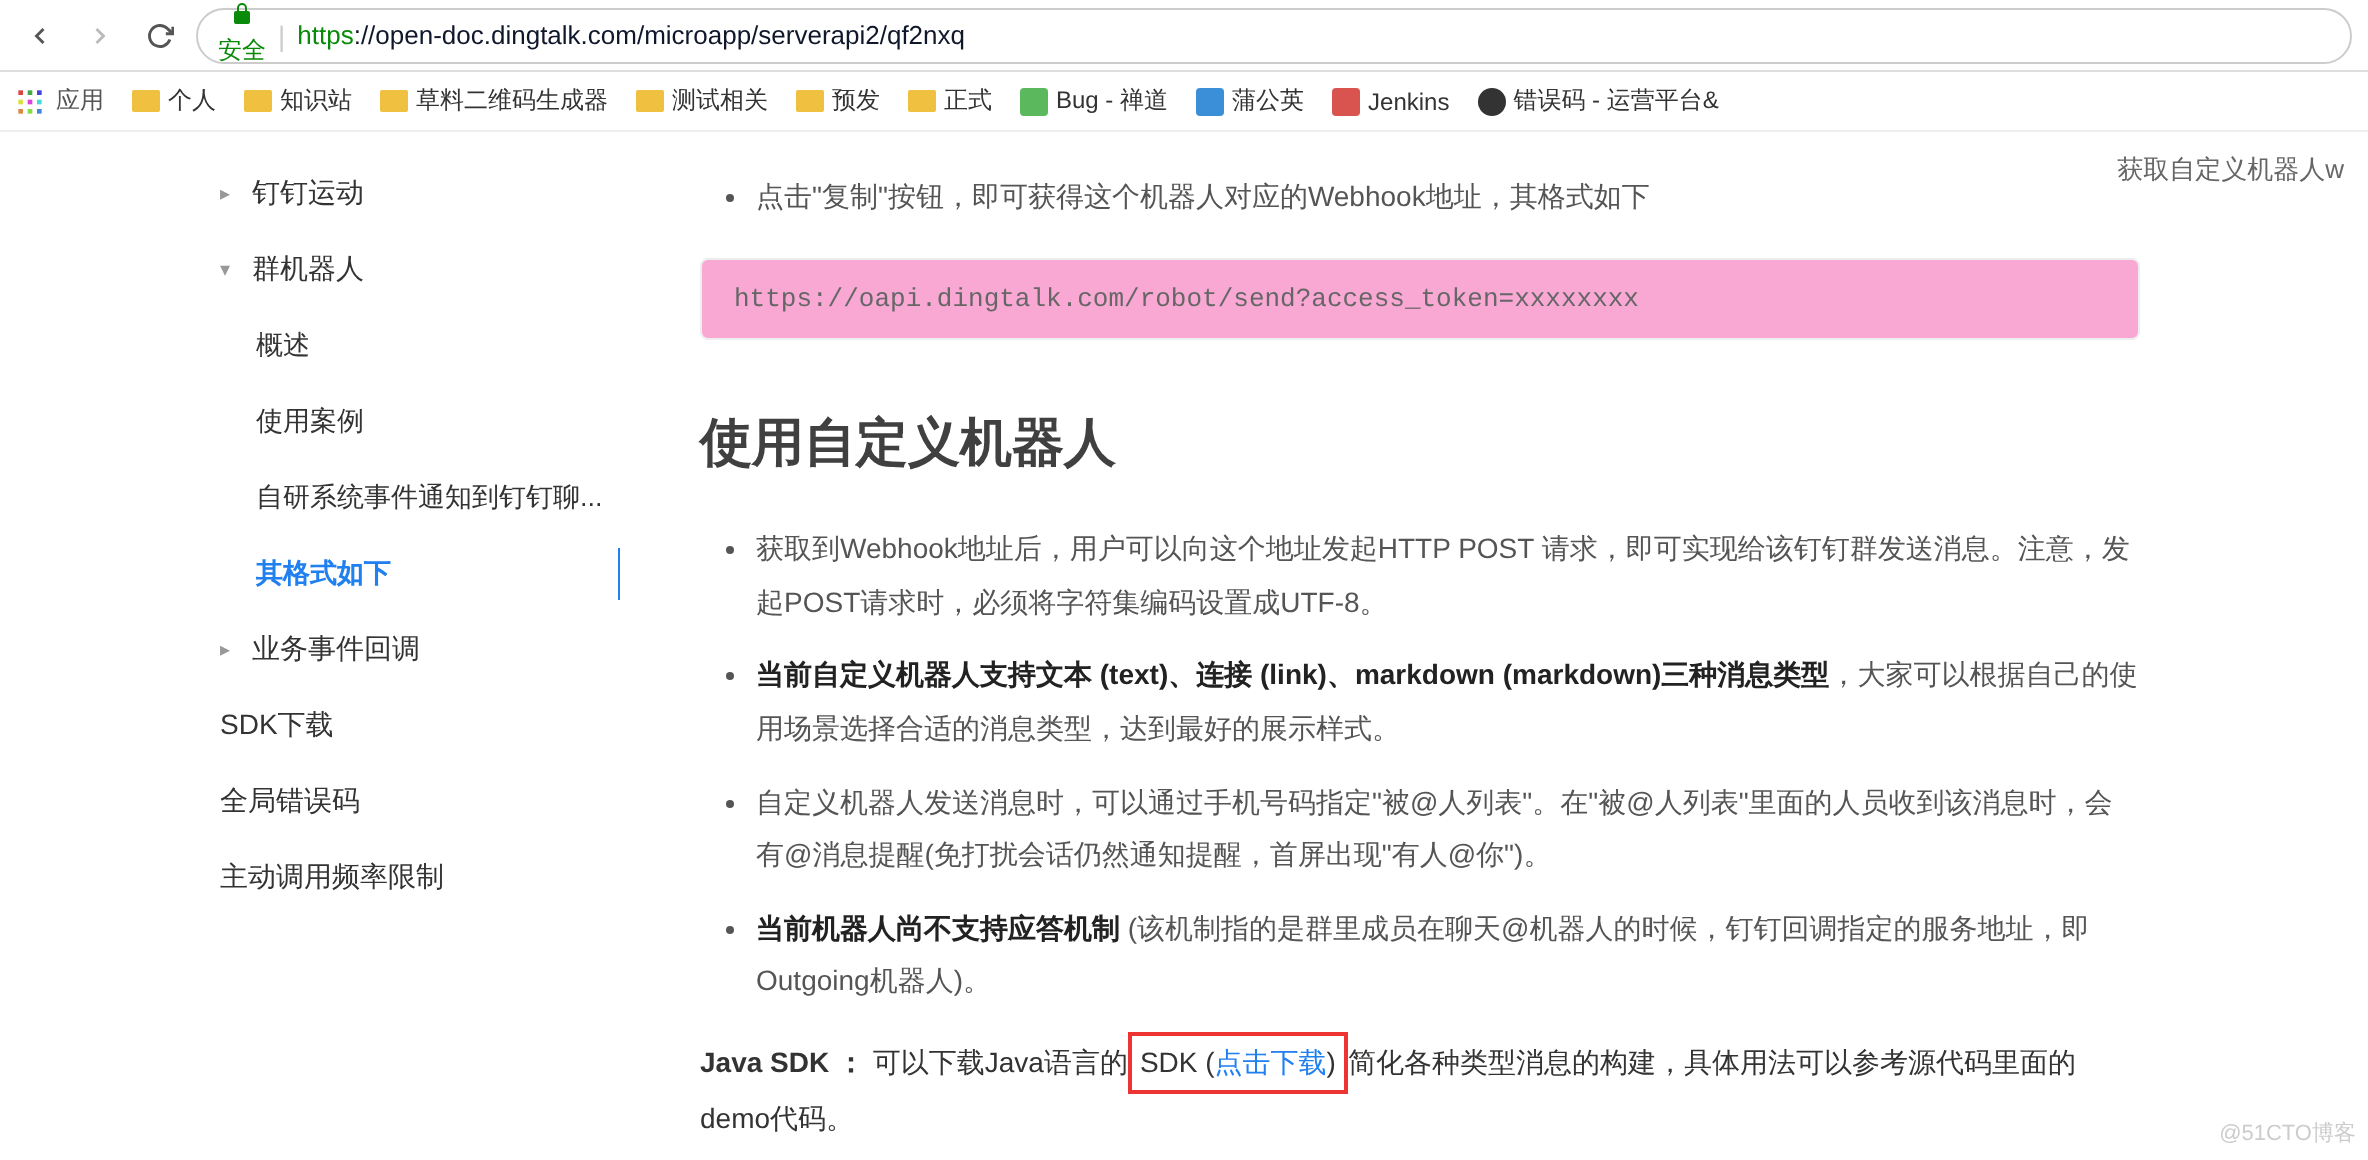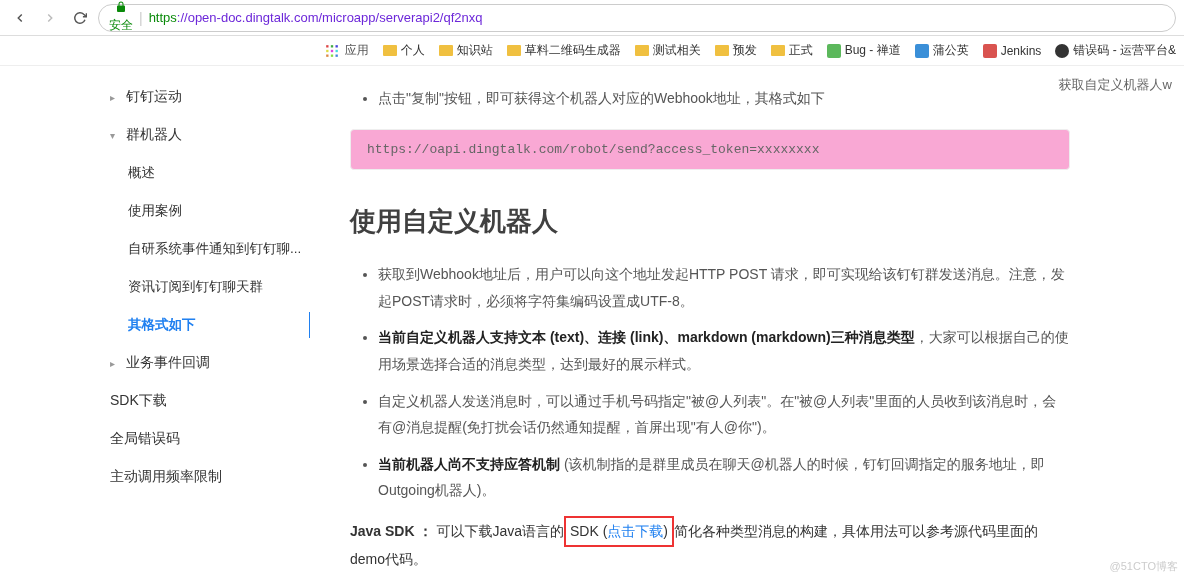--- a/index.html
+++ b/index.html
@@ -5,23 +5,23 @@
 * { margin: 0; padding: 0; box-sizing: border-box; font-family: "Microsoft YaHei", Arial, sans-serif; }
 body { background: #fff; color: #333; font-size: 14px; }
 
 .browser-bar { display: flex; align-items: center; height: 36px; padding: 0 8px; border-bottom: 1px solid #ddd; gap: 6px; }
 .nav-btn { width: 24px; height: 24px; display: flex; align-items: center; justify-content: center; color: #555; cursor: pointer; border-radius: 50%; }
 .nav-btn.disabled { color: #bbb; }
 .url-wrap { flex: 1; display: flex; align-items: center; height: 28px; border: 1px solid #ccc; border-radius: 14px; padding: 0 10px; gap: 6px; }
 .lock-badge { display: flex; align-items: center; gap: 4px; color: #0a8a0a; font-size: 12px; flex-direction: column; }
 .url-text { font-size: 13px; color: #333; }
 .url-text .proto { color: #0a8a0a; }
-.url-text .rest { color: #6d28d9; }
-
-.bm-bar { display: flex; align-items: center; height: 30px; padding: 0 8px; border-bottom: 1px solid #eee; gap: 14px; overflow: hidden; justify-content: flex-end; }
+.url-text .rest { color: #0f172a; }
+
+.bm-bar { display: flex; align-items: center; height: 30px; padding: 0 8px; border-bottom: 1px solid #eee; gap: 14px; overflow: hidden; }
 .apps-btn { display: flex; align-items: center; gap: 6px; color: #555; font-size: 12px; }
 .bm { display: flex; align-items: center; gap: 4px; font-size: 12px; color: #333; white-space: nowrap; }
 .folder-icon { width: 14px; height: 11px; background: #f0c040; border-radius: 1px; display: inline-block; }
 .fav { width: 14px; height: 14px; border-radius: 2px; display: inline-block; }
 .fav.green { background: #5cb85c; } .fav.blue { background: #3a8fd8; } .fav.yin { background: #333; border-radius: 50%; } .fav.red { background: #d9534f; }
 
 .right-header { position: absolute; right: 12px; top: 76px; color: #666; font-size: 13px; }
 
 .page { display: flex; min-height: 520px; }
 .sidebar { width: 310px; padding: 12px 0 20px 90px; }
@@ -152,23 +152,20 @@
       </div>
       <div class="side-item sub2">
         <span>概述</span>
       </div>
       <div class="side-item sub2">
         <span>使用案例</span>
       </div>
       <div class="side-item sub2">
         <span>自研系统事件通知到钉钉聊...</span>
       </div>
-      <div class="side-item sub2">
-        <span>资讯订阅到钉钉聊天群</span>
-      </div>
       <div class="side-item sub2 active">
         <span>其格式如下</span>
       </div>
       <div class="side-item sub">
         <span class="caret">▸</span>
         <span>业务事件回调</span>
       </div>
       <div class="side-item sub">
         <span>SDK下载</span>
       </div>

